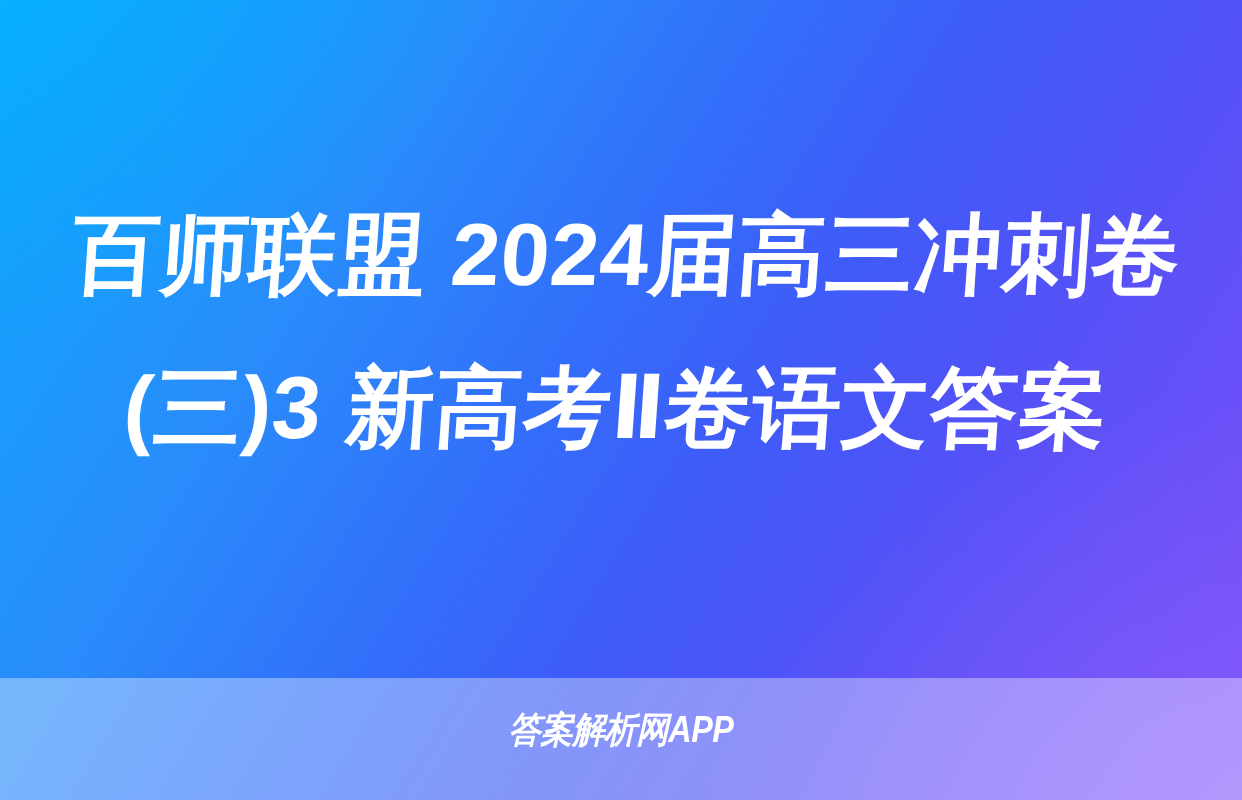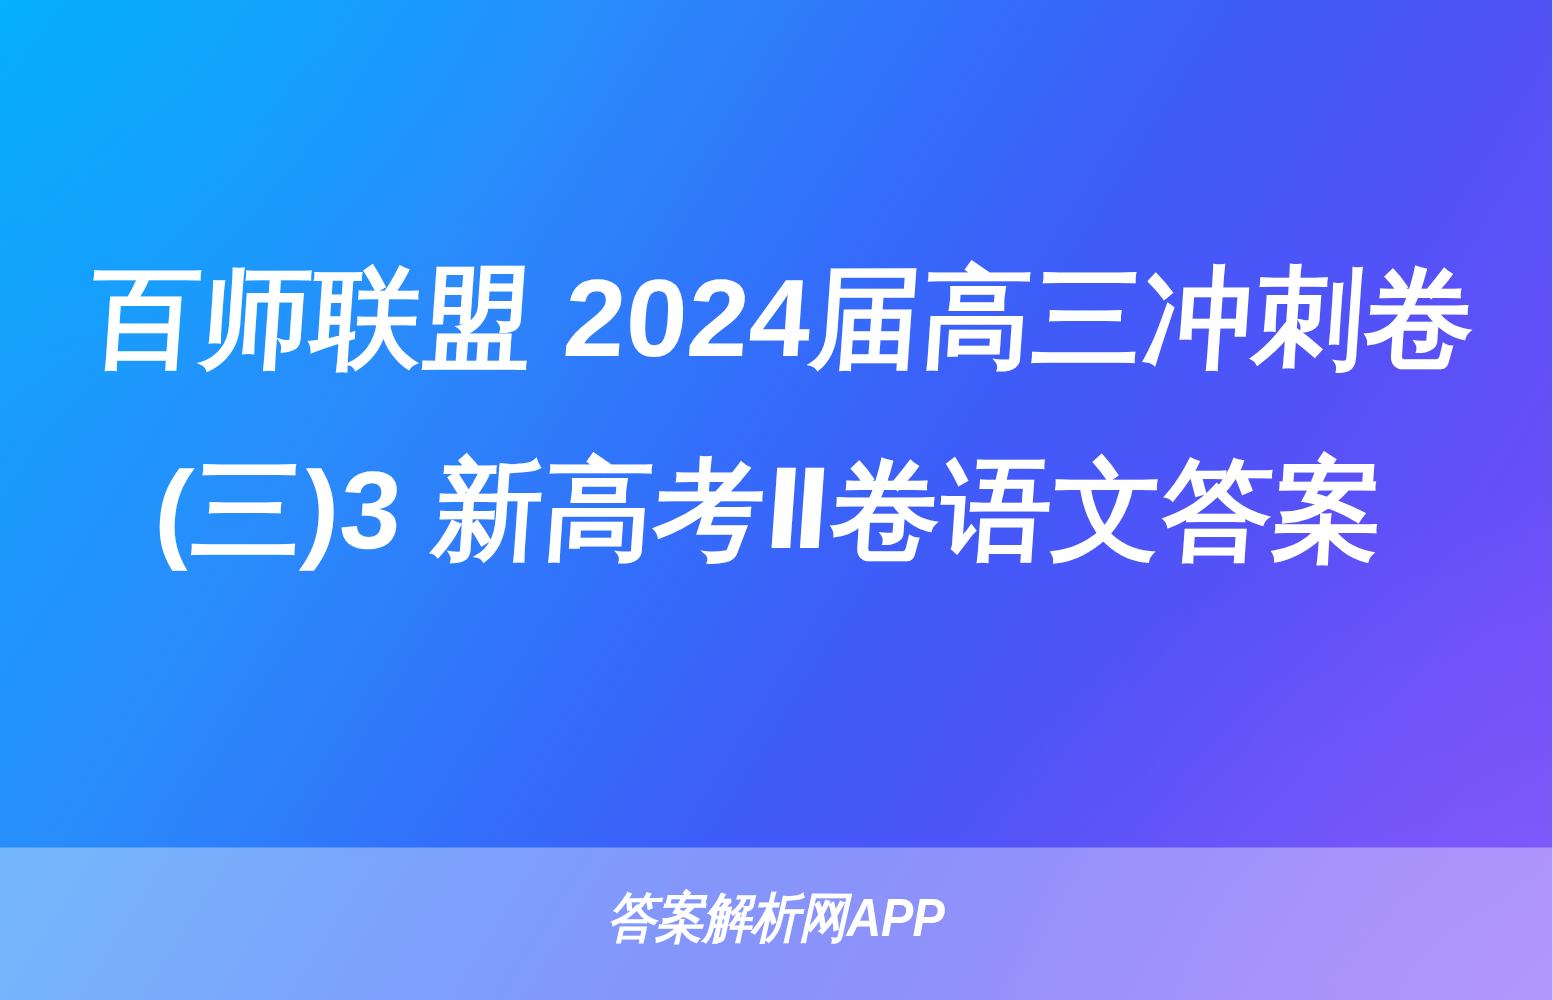--- a/index.html
+++ b/index.html
@@ -83,21 +83,21 @@
 
   
   .watermark {
     position: absolute;
     left: 0;
     right: 0;
     top: 706px;
     z-index: 5;
     text-align: center;
     color: #ffffff;
-    font-size: 43px;
+    font-size: 36px;
     font-weight: 700;
     font-style: italic;
     letter-spacing: -0.5px;
     font-stretch: condensed;
     white-space: nowrap;
   }
   .watermark .wm-inner {
     display: inline-block;
     transform: scaleX(0.90);
   }

